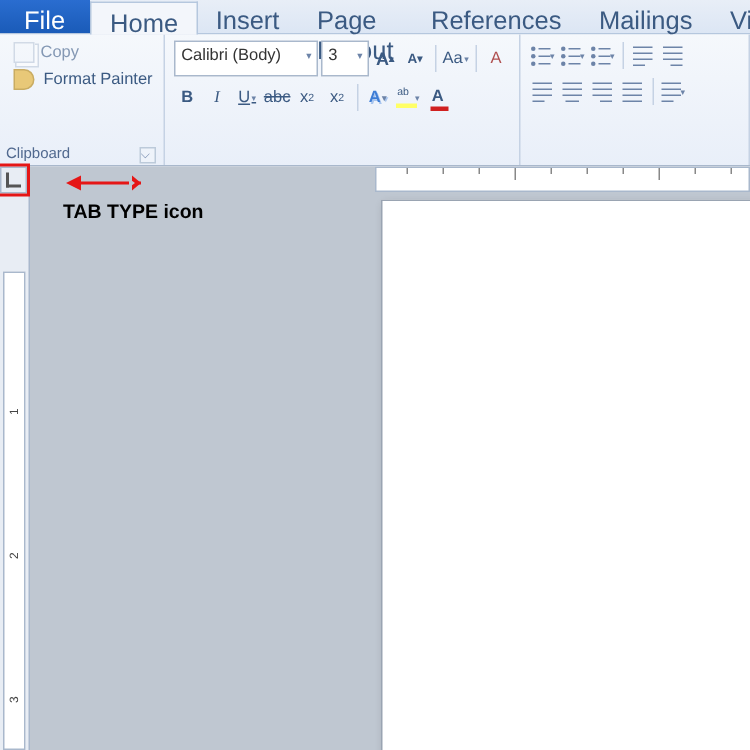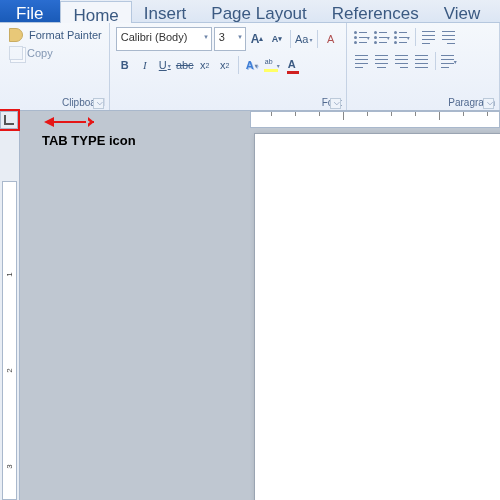--- a/index.html
+++ b/index.html
@@ -6,21 +6,21 @@
 body { font-family: 'Segoe UI', Tahoma, sans-serif; font-size: 11px; background: #fff; width: 500px; height: 500px; overflow: hidden; }
 
 .tabbar { display: flex; background: linear-gradient(#e8eef7, #dce6f4); height: 23px; border-bottom: 1px solid #b5c7de; }
 .tab { padding: 4px 12px; font-size: 17px; color: #3b5a82; cursor: default; border-right: 1px solid transparent; }
 .tab.file { background: linear-gradient(#2a6dd0, #1a5bb8); color: #fff; padding: 4px 16px; }
 .tab.active { background: #f3f6fb; border: 1px solid #b5c7de; border-bottom: none; position: relative; top: 1px; }
 
 .ribbon { display: flex; background: linear-gradient(#f5f8fc, #e9eff9); height: 88px; border-bottom: 1px solid #a9b8cc; }
 .group { display: flex; flex-direction: column; border-right: 1px solid #c5d2e4; padding: 2px 4px 0 4px; }
 .group-body { flex: 1; display: flex; }
-.group-label { text-align: right; font-size: 10px; color: #51698f; padding: 1px 0 2px; position: relative; }
+.group-label { text-align: left; font-size: 10px; color: #51698f; padding: 1px 0 2px; position: relative; }
 .group-label::after { content: '⌵'; position: absolute; right: 1px; bottom: 1px; font-size: 8px; color: #6d84a8; border: 1px solid #bccada; width: 9px; height: 9px; line-height: 8px; background: #eef3fa; }
 
 .clipboard .group-body { align-items: flex-start; }
 .paste { display: flex; flex-direction: column; align-items: center; padding: 2px 4px; }
 .paste-icon { width: 28px; height: 34px; background: #f9e7b8; border: 1px solid #c9ac62; border-radius: 2px; position: relative; margin-bottom: 2px; }
 .paste-icon::before { content: ''; position: absolute; top: -4px; left: 8px; width: 12px; height: 7px; background: #c7d1df; border: 1px solid #8a97a9; border-radius: 2px; }
 .paste-icon::after { content: ''; position: absolute; bottom: 4px; right: -4px; width: 16px; height: 20px; background: #fff; border: 1px solid #a9b8cc; }
 .paste-label { font-size: 11px; color: #3b5a82; }
 .paste-label::after { content: ' ▾'; font-size: 7px; opacity: .5; }
 .clip-side { display: flex; flex-direction: column; gap: 2px; padding: 2px 2px 2px 4px; }
@@ -92,34 +92,35 @@
 </style>
 </head>
 <body>
 
 <div class="tabbar">
   <div class="tab file">File</div>
   <div class="tab active">Home</div>
   <div class="tab">Insert</div>
   <div class="tab">Page Layout</div>
   <div class="tab">References</div>
+  <div class="tab">Mailings</div>
   <div class="tab">View</div>
 </div>
 
 <div class="ribbon">
   <div class="group clipboard">
     <div class="group-body">
       <div class="clip-side">
+        <div class="clip-btn">
+            <span class="ic ic-copy"></span>
+            <span>Copy</span>
+          </div>
         <div class="clip-btn fp">
             <span class="ic ic-fp"></span>
             <span>Format Painter</span>
-          </div>
-        <div class="clip-btn">
-            <span class="ic ic-copy"></span>
-            <span>Copy</span>
           </div>
       </div>
     </div>
     <div class="group-label">Clipboard</div>
   </div>
 
   <div class="group font">
     <div class="group-body" style="flex-direction:column;padding:2px 2px 0">
       <div class="font-row">
         <div class="combo fontname">Calibri (Body)</div>
@@ -139,21 +140,20 @@
         <div class="sqbtn">x<sub style="font-size:7px">2</sub></div>
         <div class="sqbtn">x<sup>2</sup></div>
         <div class="sep"></div>
         <div class="sqbtn dd" style="color:#3d7dd6;font-weight:bold;text-shadow:1px 1px #a8c5ee">A</div>
         <div class="sqbtn dd">
             <span class="hilite"></span>
           </div>
         <div class="sqbtn dd fcolor">A</div>
       </div>
     </div>
-    <div class="group-label">Font</div>
   </div>
 
   <div class="group para">
     <div class="group-body" style="flex-direction:column;padding:2px 2px 0">
       <div class="font-row">
         <div class="sqbtn dd">
             <span class="listic bul">
               <span></span>
               <span></span>
               <span></span>
@@ -237,21 +237,20 @@
         <div class="sqbtn dd">
             <span class="listic lines">
               <span></span>
               <span></span>
               <span></span>
               <span></span>
             </span>
           </div>
       </div>
     </div>
-    <div class="group-label">Paragraph</div>
   </div>
 </div>
 
 <div class="workspace">
   <div class="vruler">
     <div class="tab-type-btn">
       <div class="tab-type-inner"></div>
     </div>
     <div class="highlight-box"></div>
     <div class="vruler-scale">

